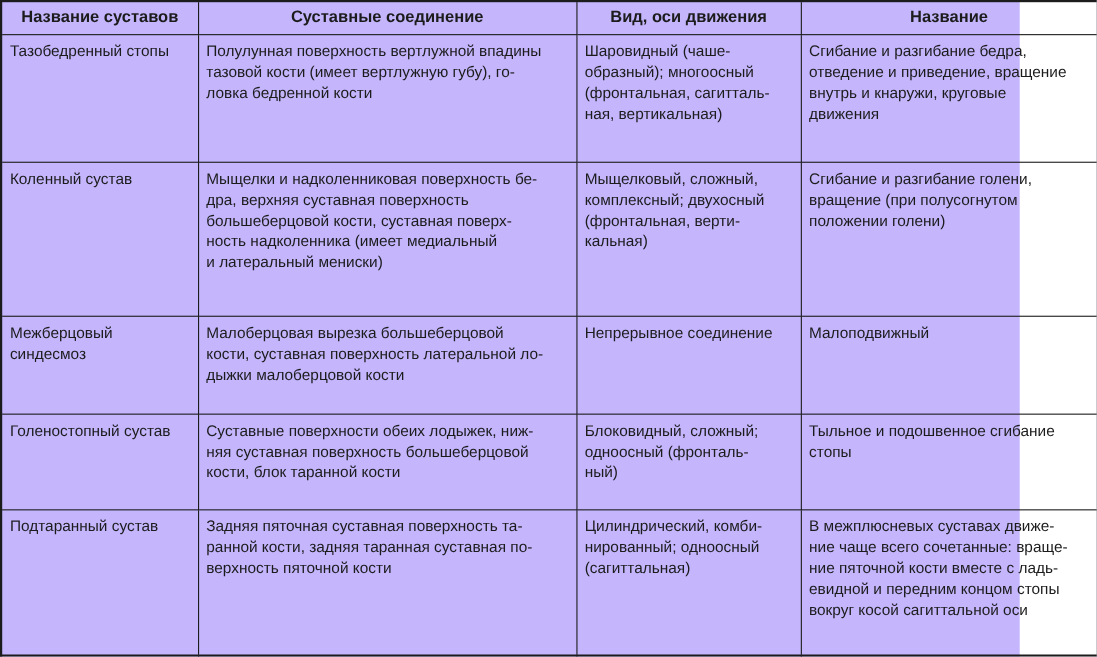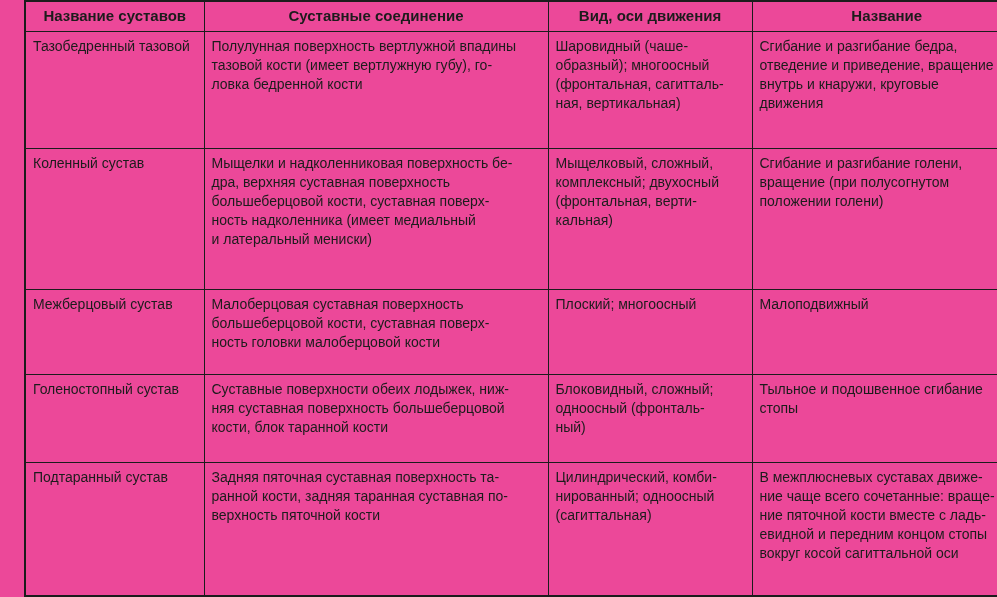--- a/index.html
+++ b/index.html
@@ -1,25 +1,24 @@
 <!DOCTYPE html>
 <html><head>
 <meta charset="utf-8">
 <style>
   html, body {
     margin: 0;
     padding: 0;
     background: #ffffff;
   }
   .page {
-    width: 997px;
+    width: 927px;
     height: 597px;
     box-sizing: border-box;
-    background: #ec4899;
-    padding-left: 24px;
+    background: #c4b5fd;
   }
   table.joints {
     border-collapse: collapse;
     table-layout: fixed;
     width: 997px;
     height: 597px;
     box-sizing: border-box;
     font-family: "Liberation Sans", "DejaVu Sans", sans-serif;
     color: #1c1c1c;
     border: 2px solid #1c1c1c;
@@ -71,21 +70,21 @@
     <thead>
       <tr class="hdr">
         <th>Название суставов</th>
         <th>Суставные соединение</th>
         <th>Вид, оси движения</th>
         <th>Название</th>
       </tr>
     </thead>
     <tbody>
       <tr class="r1">
-        <td>Тазобедренный тазовой</td>
+        <td>Тазобедренный стопы</td>
         <td>Полулунная поверхность вертлужной впадины
 тазовой кости (имеет вертлужную губу), го-
 ловка бедренной кости</td>
         <td>Шаровидный (чаше-
 образный); многоосный
 (фронтальная, сагитталь-
 ная, вертикальная)</td>
         <td>Сгибание и разгибание бедра,
 отведение и приведение, вращение
 внутрь и кнаружи, круговые
@@ -99,26 +98,27 @@
 ность надколенника (имеет медиальный
 и латеральный мениски)</td>
         <td>Мыщелковый, сложный,
 комплексный; двухосный
 (фронтальная, верти-
 кальная)</td>
         <td>Сгибание и разгибание голени,
 вращение (при полусогнутом
 положении голени)</td>
       </tr>
-      <tr class="r3">
-        <td>Межберцовый сустав</td>
-        <td>Малоберцовая суставная поверхность
-большеберцовой кости, суставная поверх-
-ность головки малоберцовой кости</td>
-        <td>Плоский; многоосный</td>
+      <tr class="r4">
+        <td>Межберцовый
+синдесмоз</td>
+        <td>Малоберцовая вырезка большеберцовой
+кости, суставная поверхность латеральной ло-
+дыжки малоберцовой кости</td>
+        <td>Непрерывное соединение</td>
         <td>Малоподвижный</td>
       </tr>
       <tr class="r5">
         <td>Голеностопный сустав</td>
         <td>Суставные поверхности обеих лодыжек, ниж-
 няя суставная поверхность большеберцовой
 кости, блок таранной кости</td>
         <td>Блоковидный, сложный;
 одноосный (фронталь-
 ный)</td>

